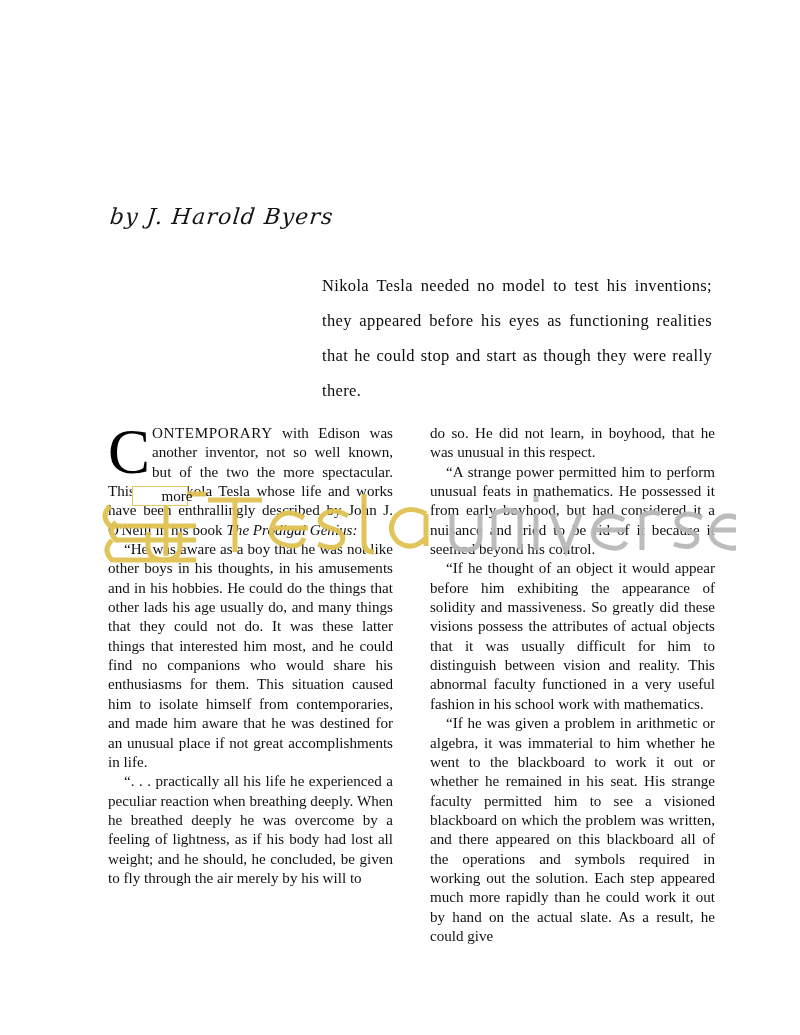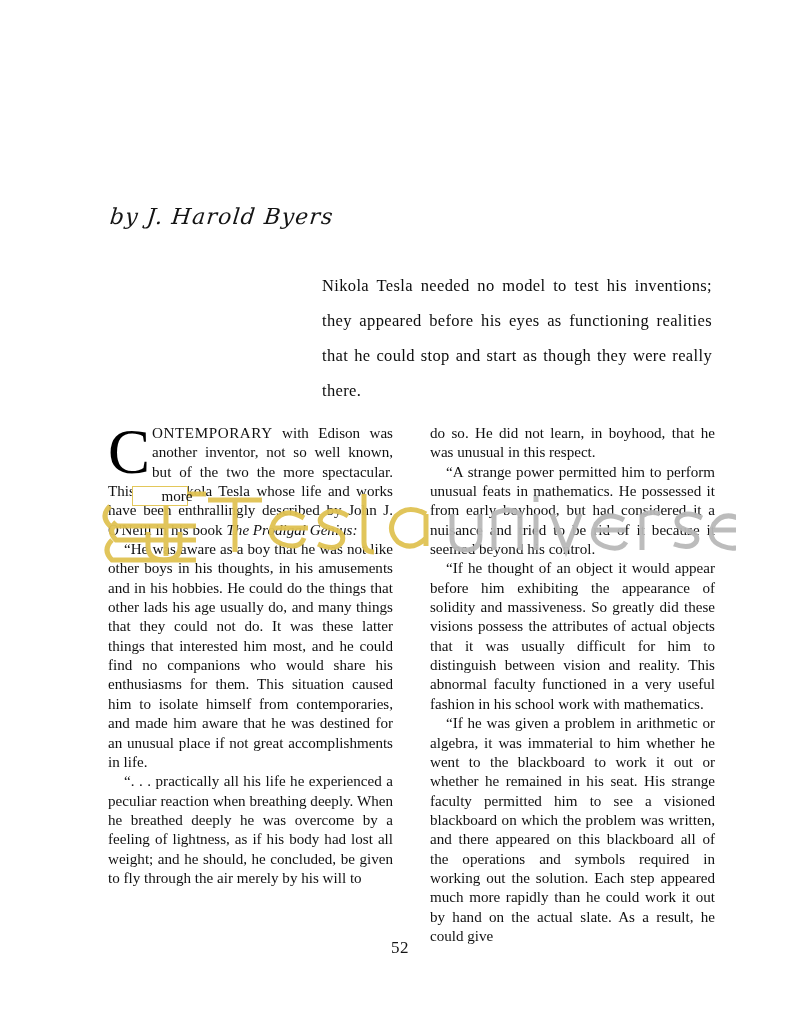--- a/index.html
+++ b/index.html
@@ -220,15 +220,14 @@
         <path d="M528 50 q-18 -10 -28 4 q-8 16 8 22 q16 6 22 -4 M500 60 h30"></path>
         <path d="M546 80 v-34 q8 -6 18 -2"></path>
         <path d="M606 48 q-16 -8 -24 0 q-4 8 8 12 q14 4 10 12 q-6 8 -22 2"></path>
         <path d="M646 50 q-18 -10 -28 4 q-8 16 8 22 q16 6 22 -4 M618 60 h30"></path>
       </g>
     </svg>
     <div class="wm-highlight"></div>
     <div class="wm-highlight-label">more</div>
   </div>
 
-  <div class="folio">52</div>
 
 </div>
 
 </body></html>

